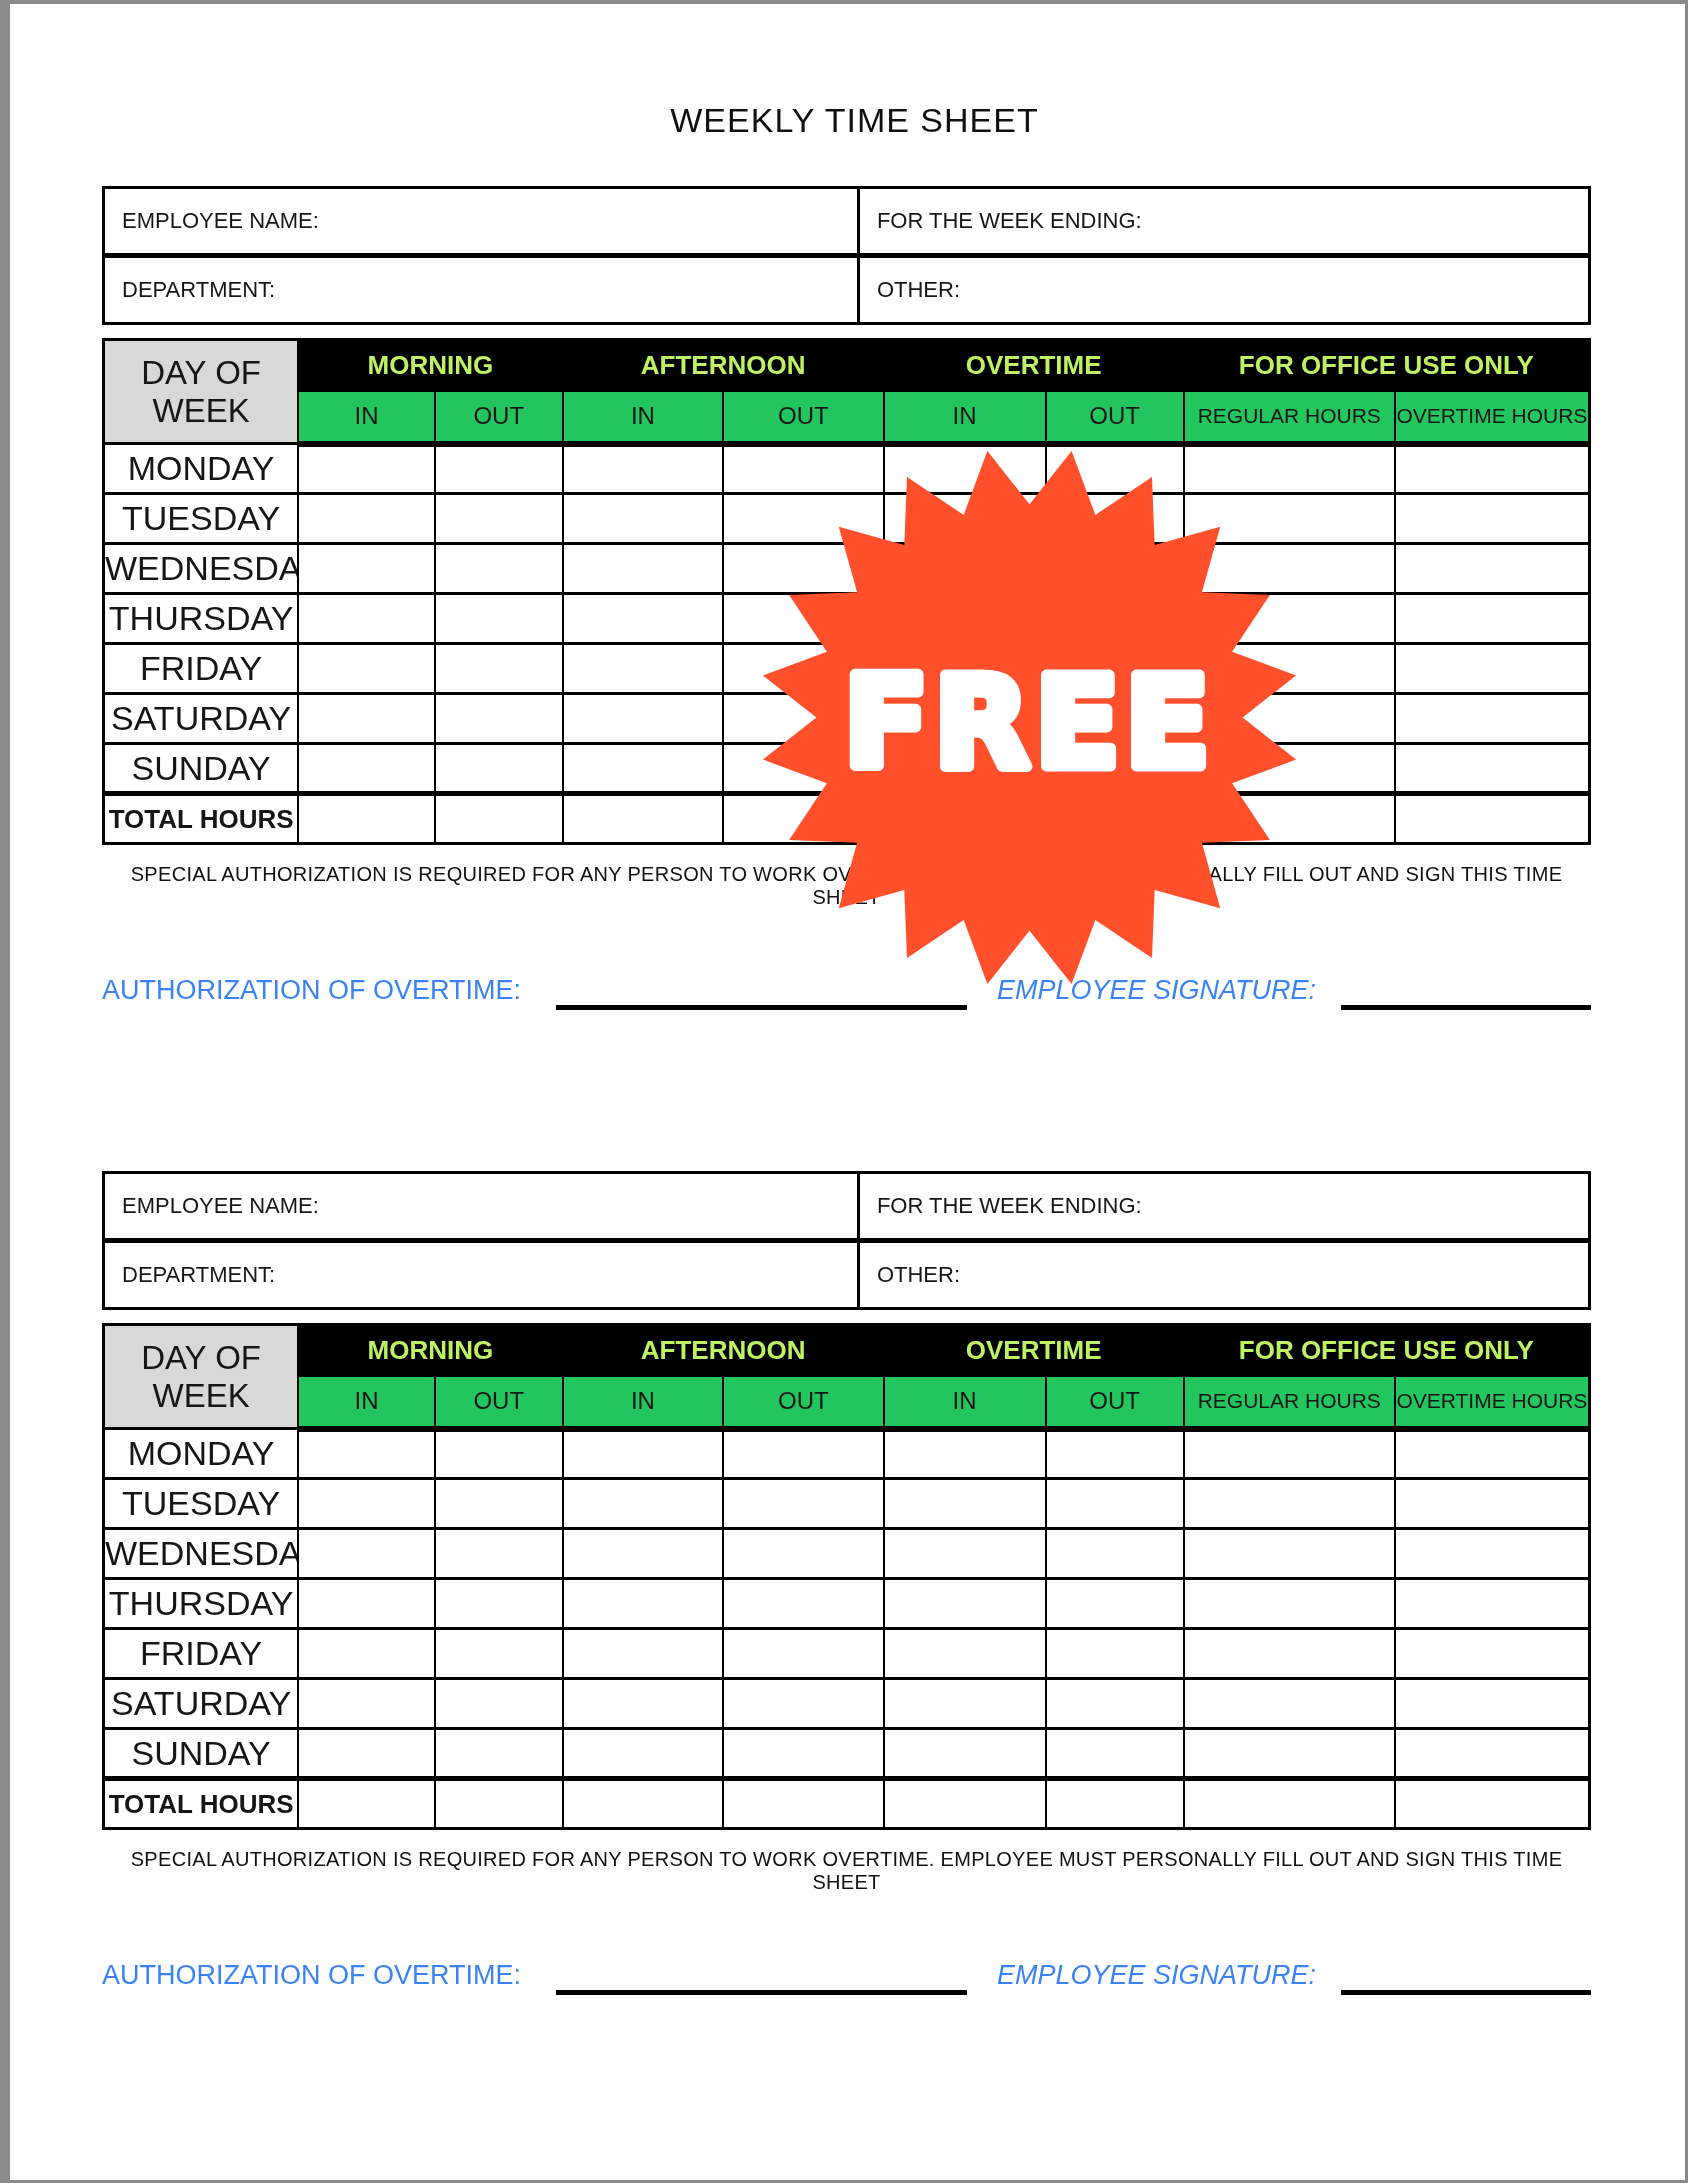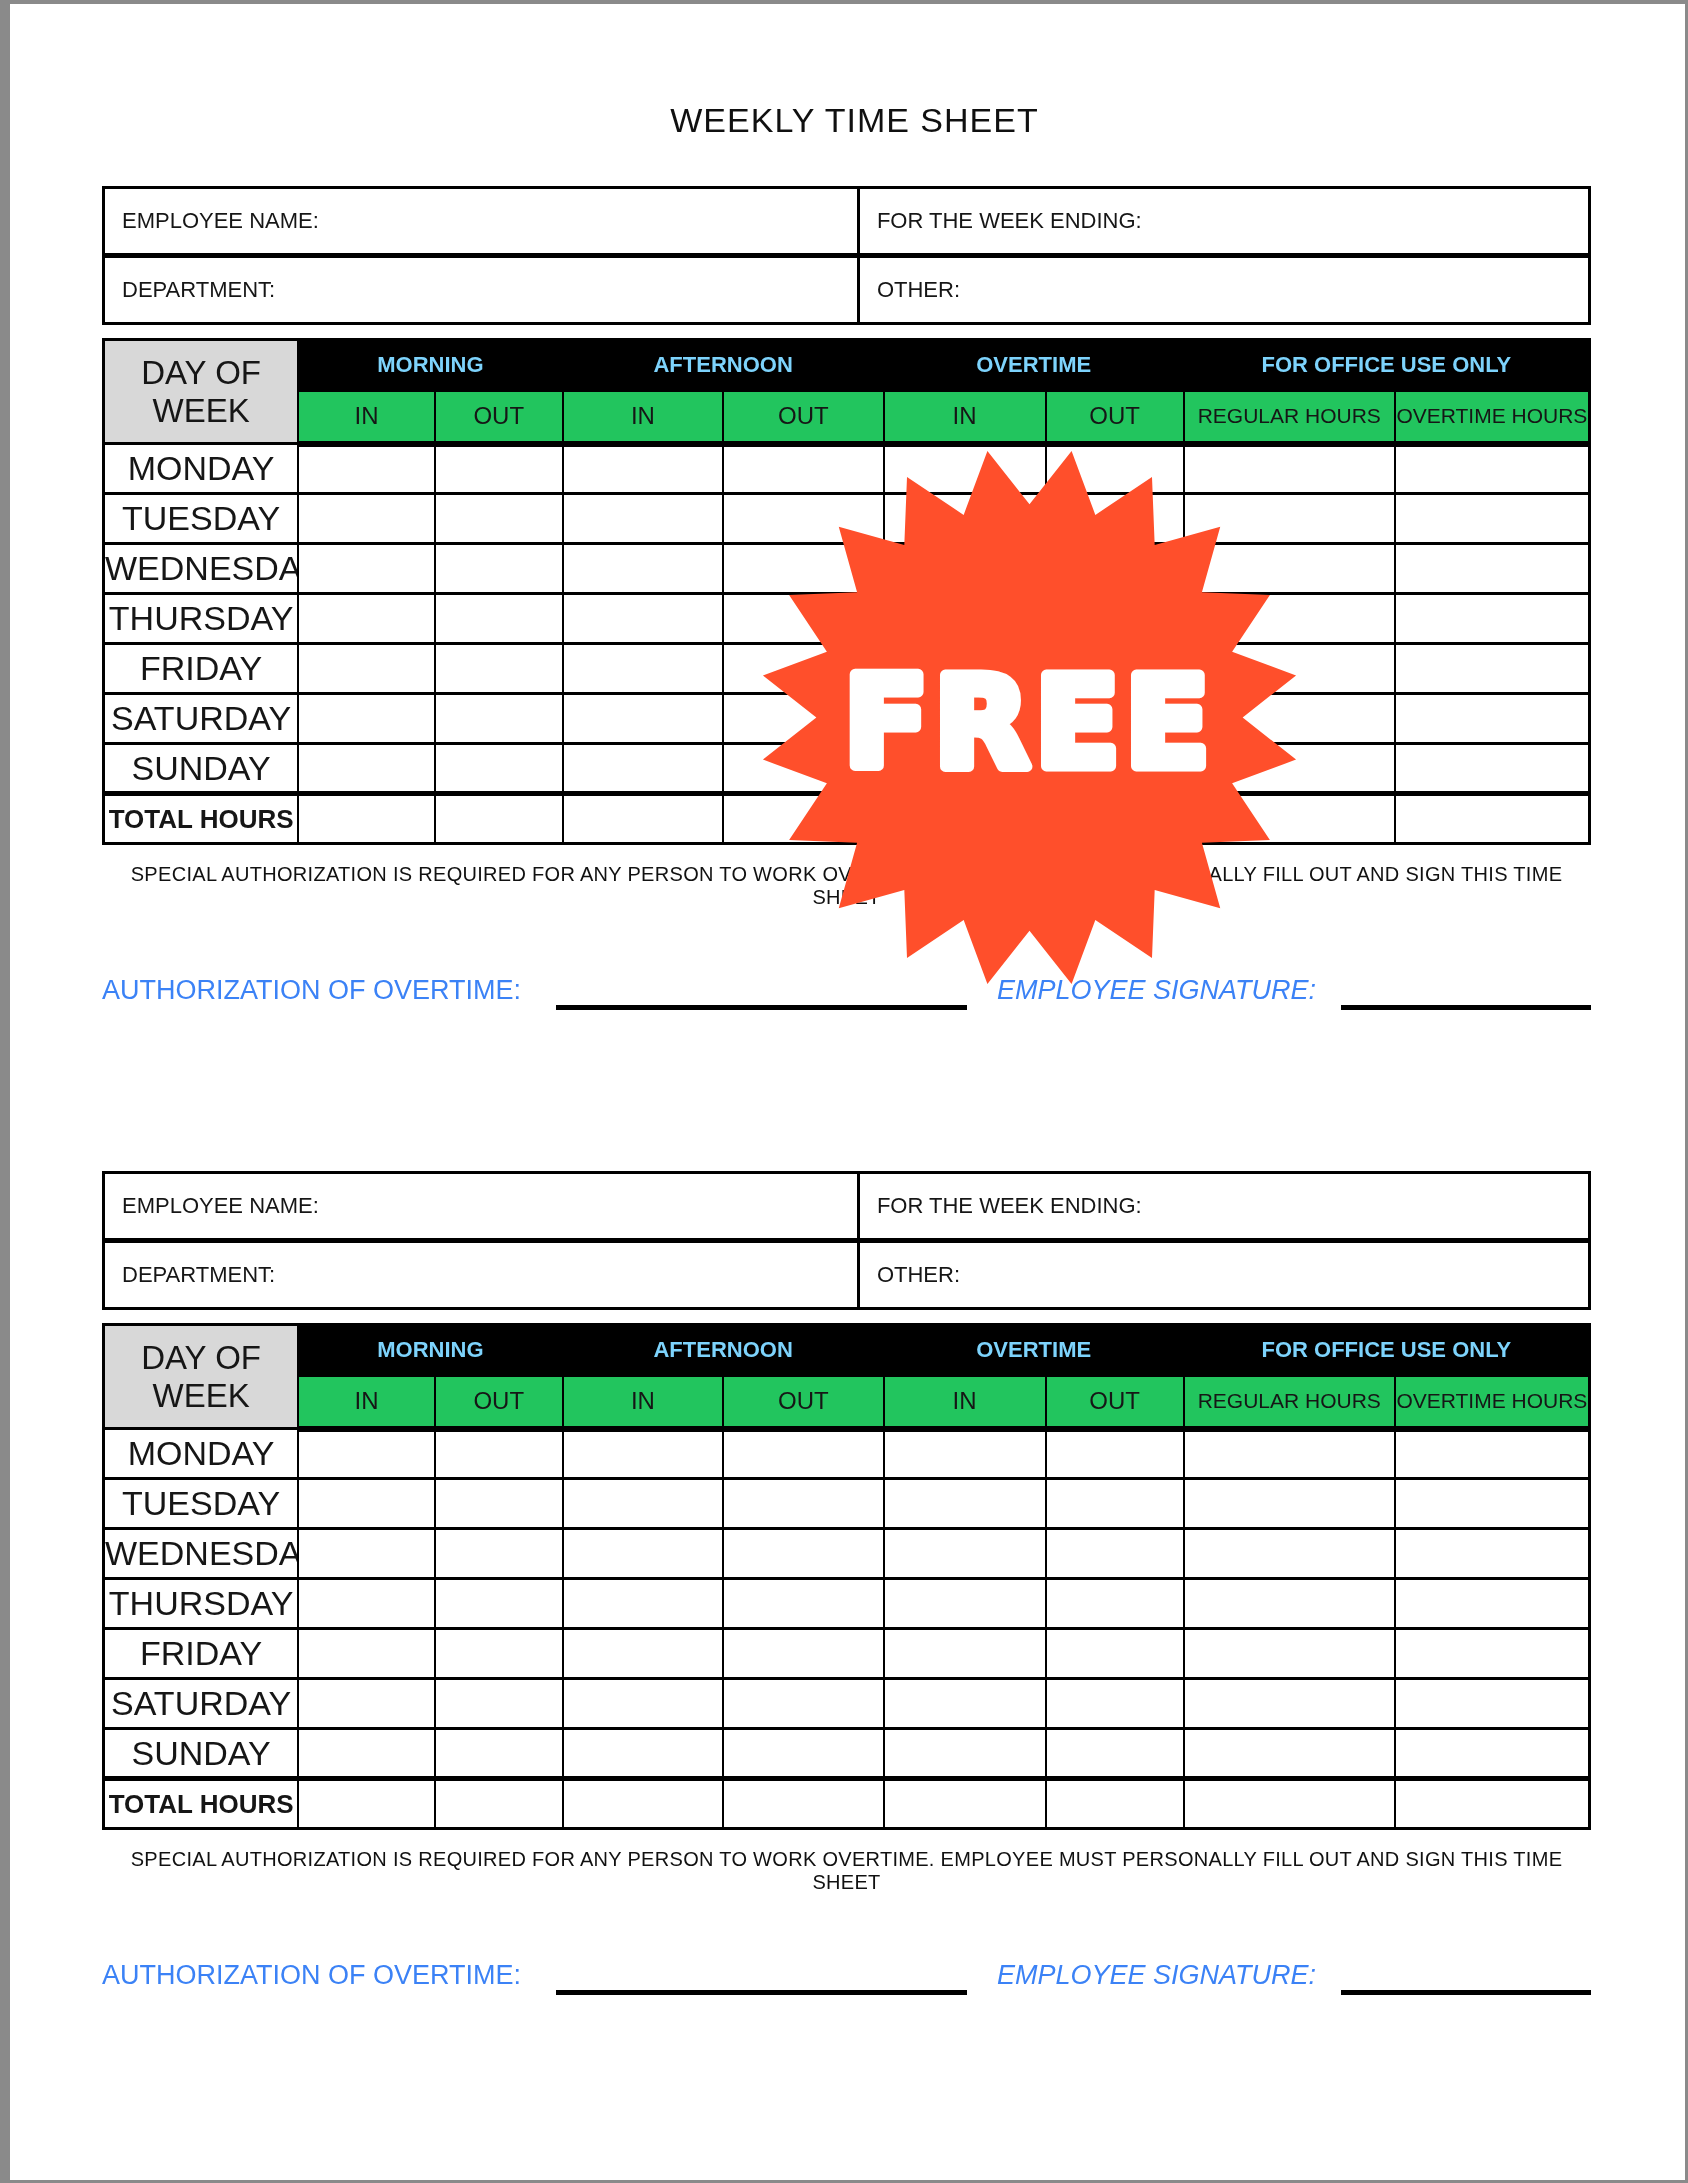--- a/index.html
+++ b/index.html
@@ -72,22 +72,22 @@
     border-top-width: 3px; border-bottom-width: 3px;
     padding: 0;
     text-align: center; vertical-align: middle;
     overflow: hidden;
   }
   .day-head {
     background: #d8d8d8;
     font-weight: normal; font-size: 33px;
   }
   .sec {
-    background: #000; color: #7dd3fc;
-    font-weight: bold; font-size: 22px;
+    background: #000; color: #bef264;
+    font-weight: bold; font-size: 26px;
     height: 51px;
   }
   .sep { border-left: 2px solid #fff !important; }
   .subhead th {
     background: #22c55e;
     font-weight: normal; font-size: 24px;
     height: 53px;
     border-bottom: 6px solid #000;
   }
   .subhead th.hours { font-size: 21px; }

